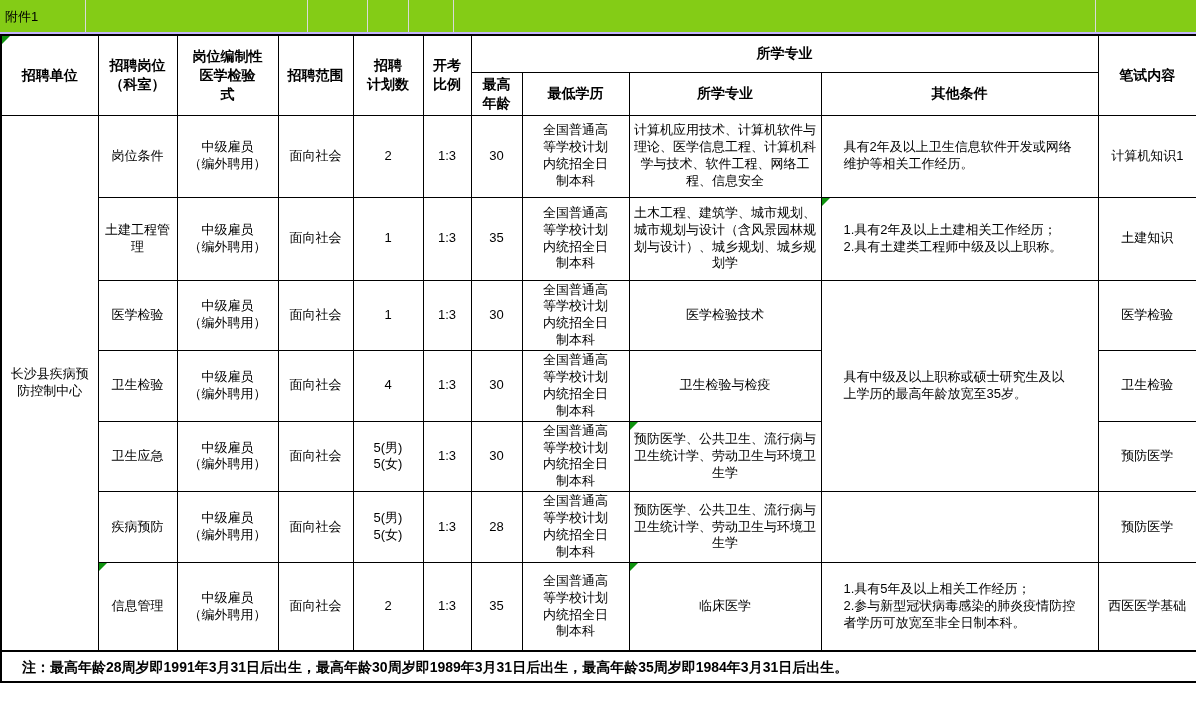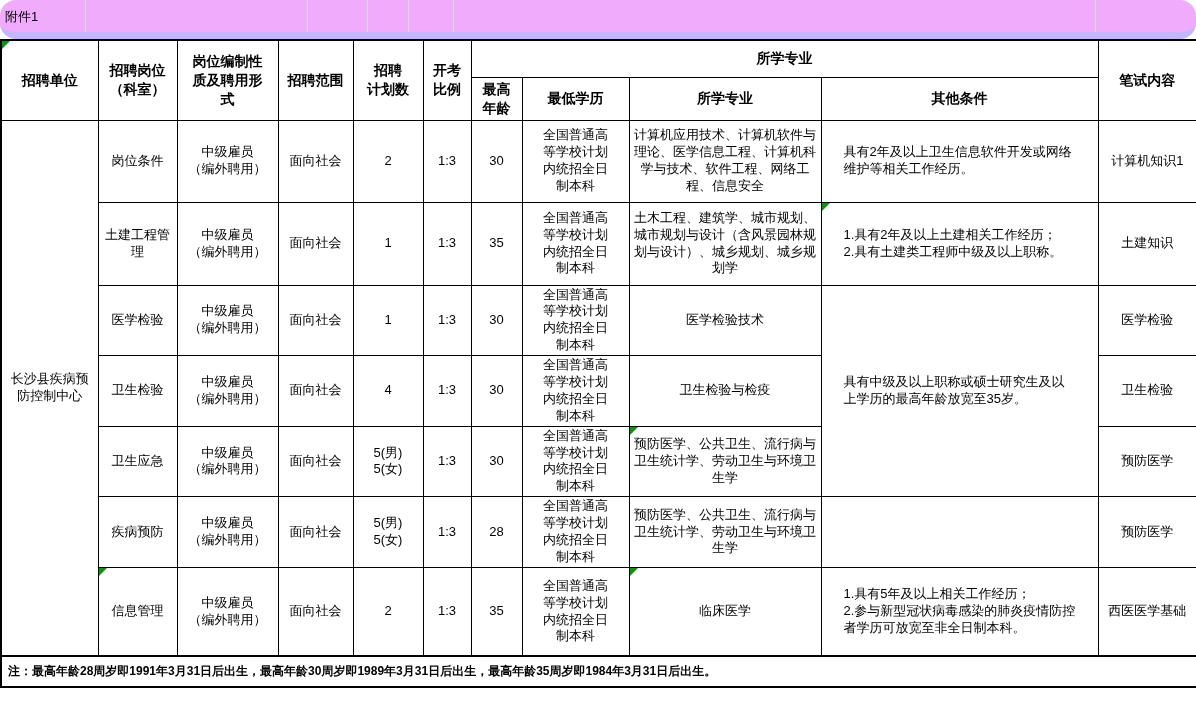--- a/index.html
+++ b/index.html
@@ -1,36 +1,36 @@
 <!DOCTYPE html>
 <html><head>
 <meta charset="utf-8">
 <style>
   html,body{margin:0;padding:0;background:#fff;}
   body{width:1196px;height:715px;font-family:"Liberation Sans","DejaVu Sans",sans-serif;color:#000;}
   .sheet{position:relative;width:1196px;height:715px;background:#fff;overflow:hidden;}
 
   
-  .topstrip{position:relative;height:32px;border-bottom:7px solid #c4b5fd;background:#f0abfc;border-radius:16px;}
+  .topstrip{position:relative;height:32px;border-bottom:2px solid #c4b5fd;background:#84cc16;}
   .topstrip .gline{position:absolute;top:0;bottom:0;width:1px;background:#d9d9d9;}
   .attach{position:absolute;left:5px;top:8px;font-size:13px;color:#000;}
 
   .titlebar{height:41px;display:flex;align-items:center;justify-content:center;
             font-size:20px;font-weight:bold;letter-spacing:1px;}
 
   table.jobs{border-collapse:collapse;table-layout:fixed;width:1196px;border:2px solid #000;}
   .jobs th,.jobs td{border:1px solid #000;text-align:center;vertical-align:middle;
       padding:1px 3px;font-size:13px;line-height:1.3;white-space:pre-line;
       position:relative;overflow:hidden;}
   .jobs th{font-weight:bold;font-size:14px;line-height:1.35;}
   td.left{text-align:left;padding:2px 22px;}
   td.edu{padding:1px 20px;}
   td.employer{padding:0 8px;}
   .noterow td{border-top:2px solid #000;text-align:left;font-weight:bold;
-      font-size:12px;padding:5px 6px;white-space:normal;}
+      font-size:14px;padding:5px 20px;white-space:normal;}
 
   
   .flag{position:absolute;top:0;left:0;width:0;height:0;
         border-top:8px solid #0e930e;border-right:8px solid transparent;}
 </style>
 </head>
 <body>
 
 <div class="sheet">
 
@@ -59,21 +59,21 @@
       <col style="width:277px">
         <col style="width:99px">
     </colgroup>
 
     <thead>
       <tr style="height:37px">
         <th rowspan="2"><span class="flag"></span><span>招聘单位</span></th>
         <th rowspan="2">招聘岗位
 （科室）</th>
         <th rowspan="2">岗位编制性
-质及聘用形
+医学检验
 式</th>
         <th rowspan="2">招聘范围</th>
         <th rowspan="2">招聘
 计划数</th>
         <th rowspan="2">开考
 比例</th>
         <th colspan="4">所学专业</th>
         <th rowspan="2">笔试内容</th>
       </tr>
       <tr style="height:43px">

